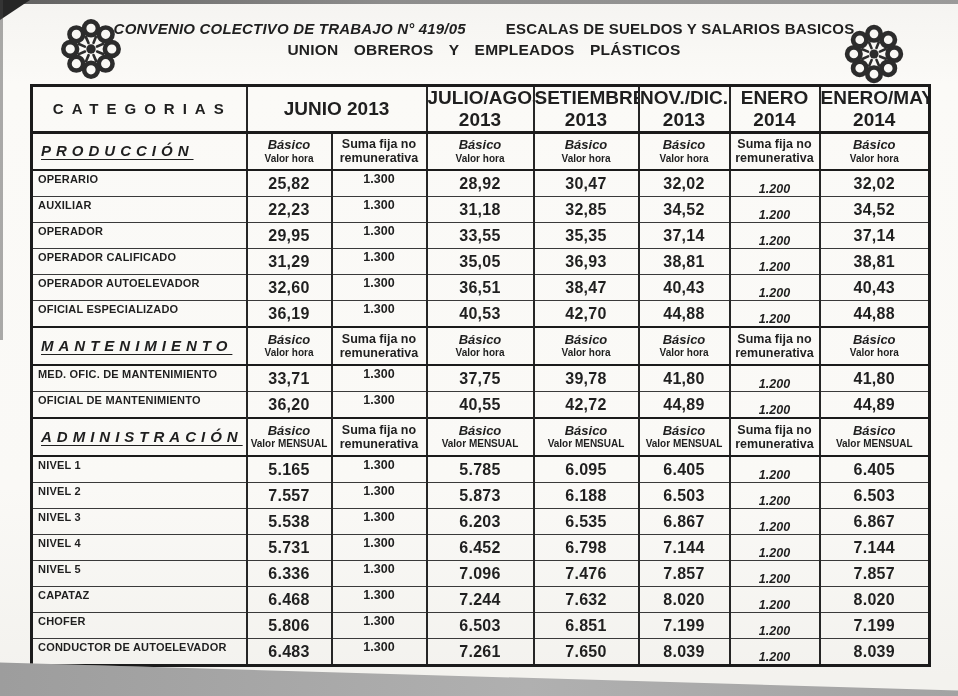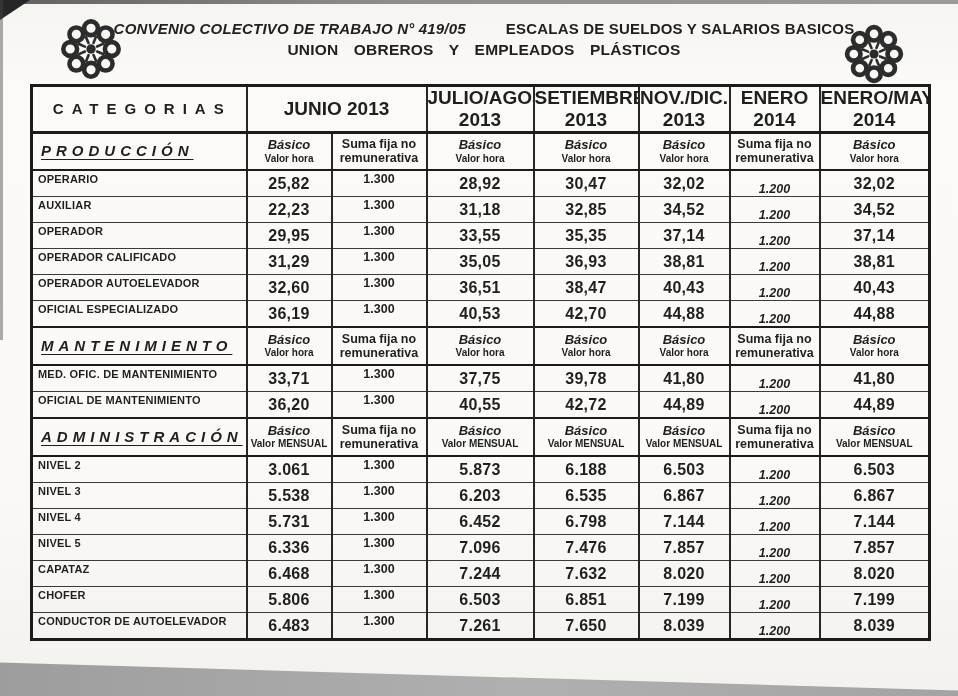--- a/index.html
+++ b/index.html
@@ -341,22 +341,32 @@
           <td class="cell subhead-cell">
             <div class="suma">Suma fija no</div>
             <div class="suma">remunerativa</div>
           </td>
           <td class="cell subhead-cell">
             <div class="basico">Básico</div>
             <div class="valor">Valor MENSUAL</div>
           </td>
         </tr>
         <tr class="data-row">
+          <td class="cell cat-cell">NIVEL 1</td>
+          <td class="cell v-big">5.165</td>
+          <td class="cell v-fix">1.300</td>
+          <td class="cell v-big">5.785</td>
+          <td class="cell v-big">6.095</td>
+          <td class="cell v-big">6.405</td>
+          <td class="cell v-fix-it">1.200</td>
+          <td class="cell v-big">6.405</td>
+        </tr>
+        <tr class="data-row">
           <td class="cell cat-cell">NIVEL 2</td>
-          <td class="cell v-big">3.061</td>
+          <td class="cell v-big">7.557</td>
           <td class="cell v-fix">1.300</td>
           <td class="cell v-big">5.873</td>
           <td class="cell v-big">6.188</td>
           <td class="cell v-big">6.503</td>
           <td class="cell v-fix-it">1.200</td>
           <td class="cell v-big">6.503</td>
         </tr>
         <tr class="data-row">
           <td class="cell cat-cell">NIVEL 3</td>
           <td class="cell v-big">5.538</td>

